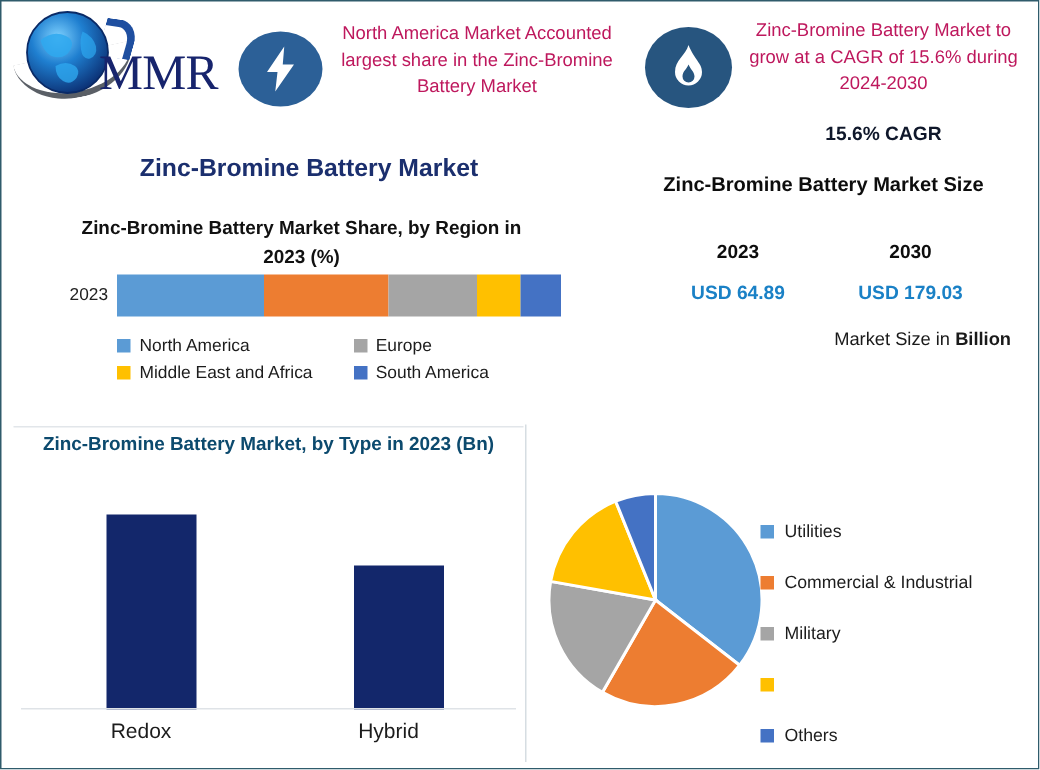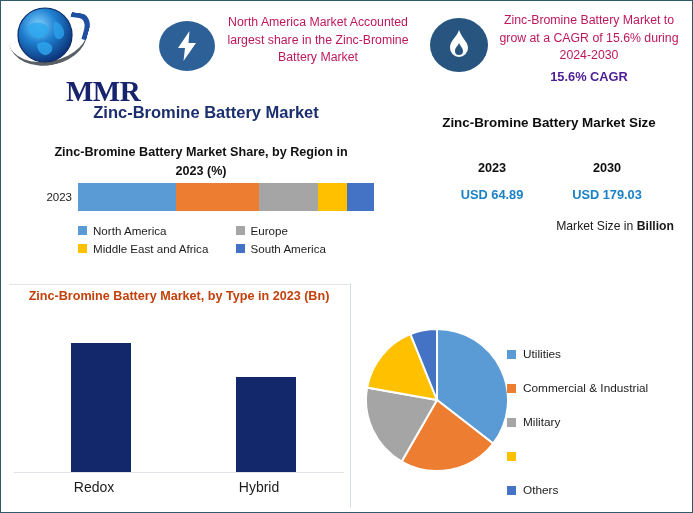--- a/index.html
+++ b/index.html
@@ -30,43 +30,42 @@
   #logo-tail {
     position: absolute; left: 57px; top: 8px; width: 22px; height: 26px;
     border-right: 5px solid #1f4fa0;
     border-top: 5px solid #1f4fa0;
     border-radius: 0 60% 0 0;
     transform: rotate(8deg) skewX(-8deg);
   }
   #logo-text {
     position: absolute; left: 55px; top: 26px;
     font-family: "Liberation Serif", serif;
-    font-weight: bold; font-size: 29px; letter-spacing: -0.5px;
+    font-weight: normal; font-size: 33px; letter-spacing: -0.5px;
     color: #17246d;
-    margin-top: 44px;
   }
 
   .badge-circle {
     position: absolute;
     border-radius: 50%;
     display: flex; align-items: center; justify-content: center;
   }
   #badge-bolt { left: 158px; top: 20px; width: 56px; height: 50px; background: #2c6097; }
   #badge-flame { left: 429px; top: 17px; width: 58px; height: 54px; background: #27557f; }
 
   .hdr-text {
     position: absolute;
     text-align: center;
     font-size: 12.3px; line-height: 17.5px; color: #be185d;
   }
   #hdr-text-left { left: 219px; top: 13px; width: 196px; }
   #hdr-text-right { left: 489px; top: 11px; width: 198px; }
   #cagr-line {
-    position: absolute; left: 489px; top: 68px; width: 198px;
-    text-align: center; font-size: 12.8px; font-weight: bold; color: #4c1d95;
+    position: absolute; left: 489px; top: 80px; width: 198px;
+    text-align: center; font-size: 12.8px; font-weight: bold; color: #0f172a;
   }
 
   
   #main-title {
     position: absolute; left: 20px; top: 102px; width: 370px;
     text-align: center;
     font-size: 16.5px; font-weight: bold; color: #1b2f6e;
   }
 
   
@@ -100,21 +99,21 @@
 
   
   #v-divider { position: absolute; left: 349px; top: 282px; width: 1px; height: 225px; background: #d6dde2; }
   #h-divider { position: absolute; left: 8px; top: 283px; width: 340px; height: 1px; background: #e2e6ea; }
 
   
   #type-panel { position: absolute; left: 5px; top: 284px; width: 344px; height: 225px; }
   #type-title {
     position: absolute; left: 10px; top: 2px; width: 326px;
     text-align: center; font-size: 12.6px; font-weight: bold; line-height: 19px;
-    color: #c2410c;
+    color: #0c4a6e;
   }
   #type-plot { position: absolute; left: 8px; top: 42px; width: 330px; height: 146px; }
   #type-baseline { position: absolute; left: 8px; top: 187px; width: 330px; height: 1px; background: #dfe3e7; }
   .type-bar {
     position: absolute; bottom: 0;
     background: #13276b;
   }
   #type-bar-0 { left: 57px; width: 60px; }
   #type-bar-1 { left: 222px; width: 60px; }
   .type-cat-label {

